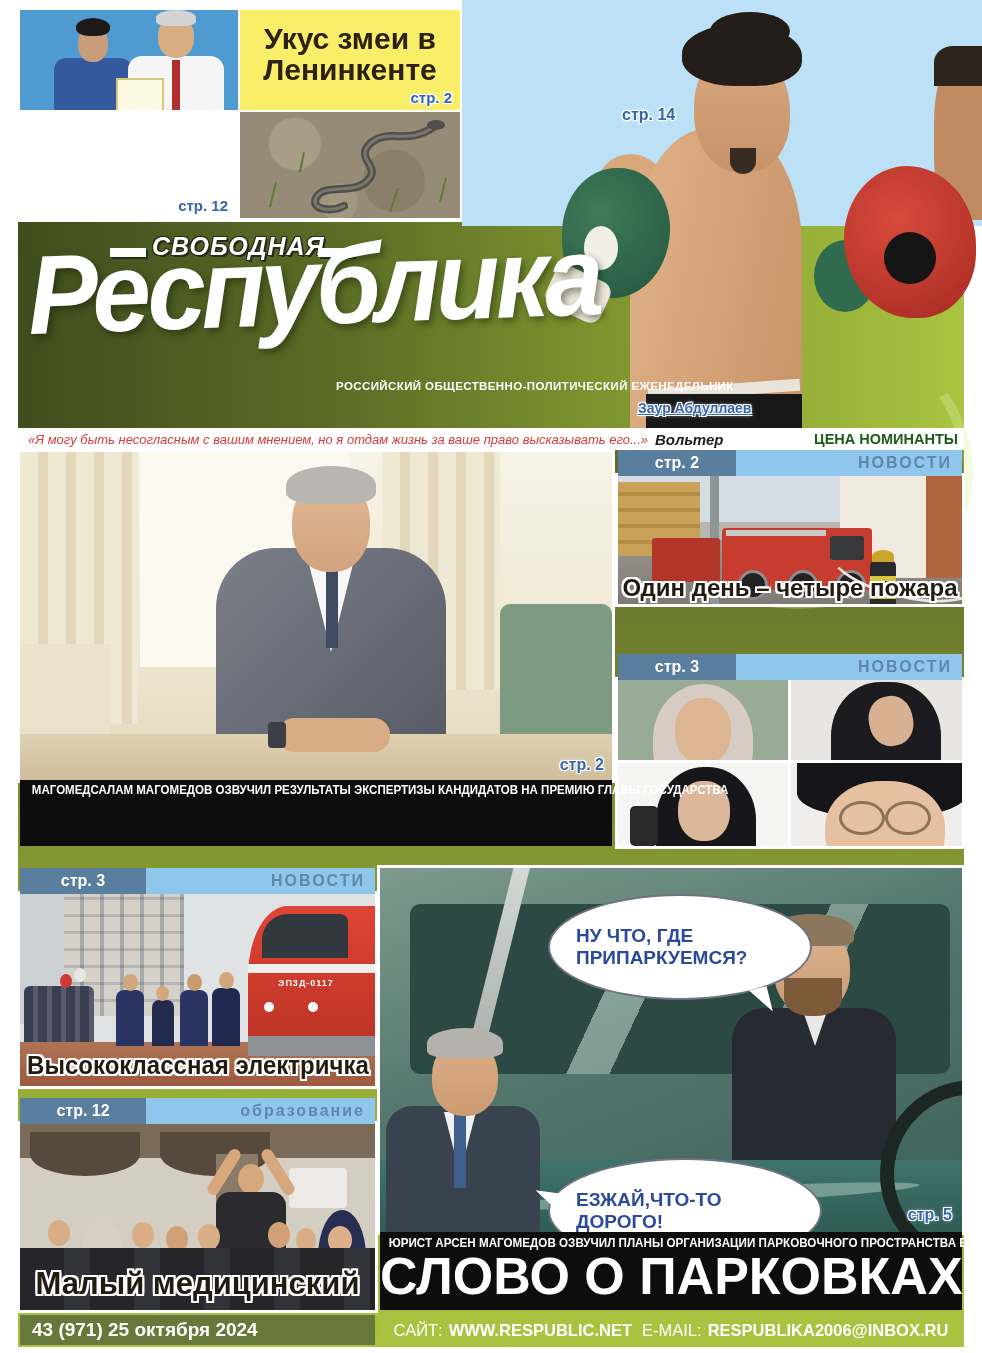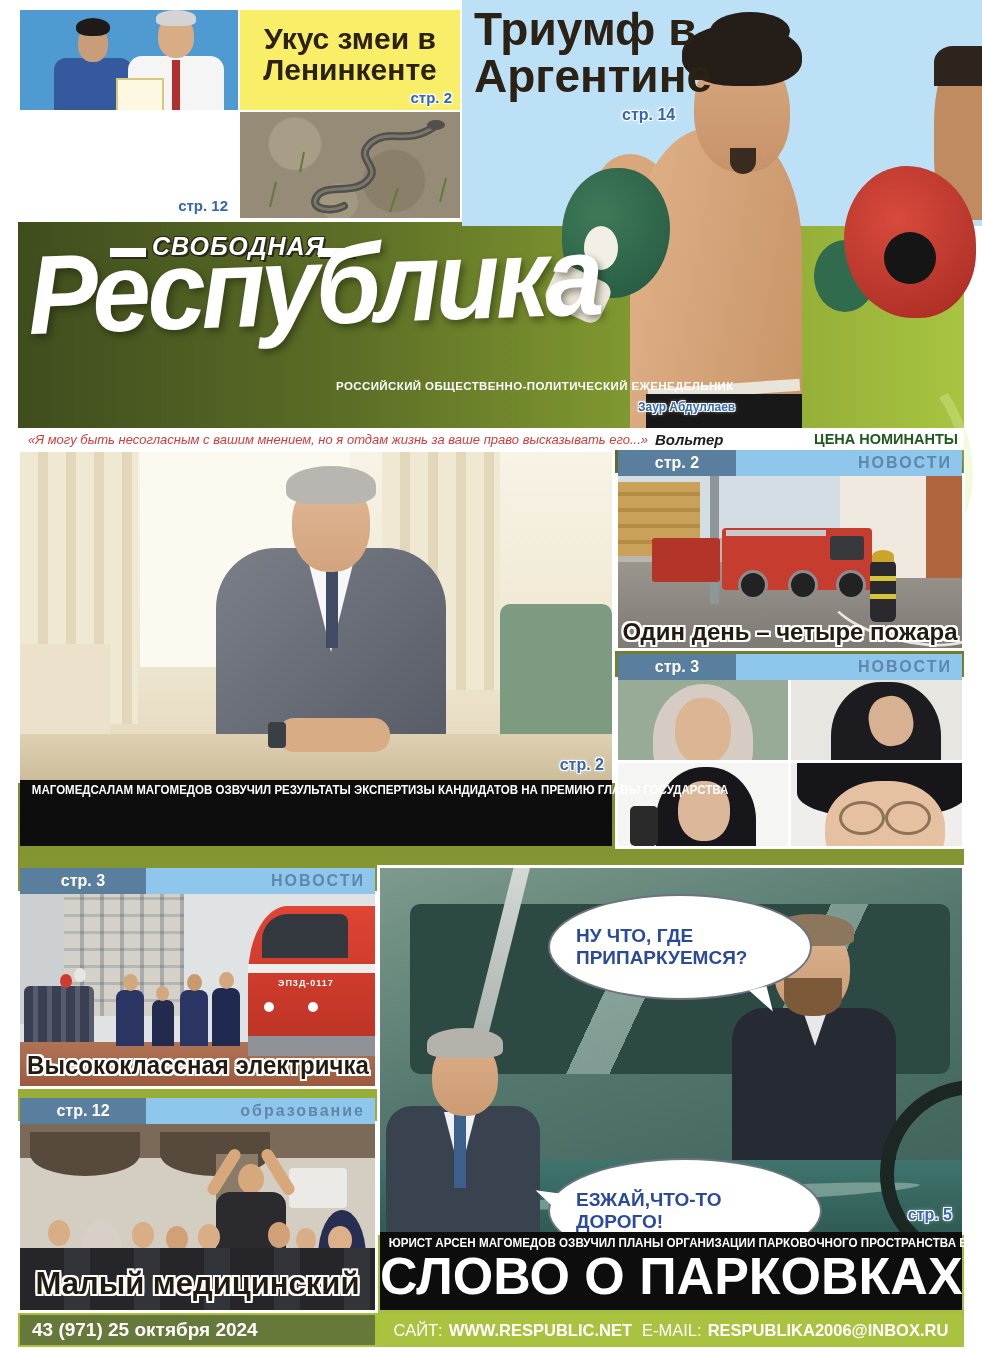--- a/index.html
+++ b/index.html
@@ -97,23 +97,22 @@
     <div class="s" style="left:472px;top:60px;width:48px;height:160px;background:#c08b60;border-radius:40% 0 0 40%;"></div>
     <div class="s" style="left:472px;top:46px;width:48px;height:40px;background:#2c241d;border-radius:40% 0 0 0;"></div>
     <div class="s" style="left:352px;top:240px;width:62px;height:72px;background:#2f6b4c;border-radius:50%;"></div>
     <div class="s" style="left:382px;top:166px;width:132px;height:152px;background:radial-gradient(circle at 40% 35%,#d84a3c,#a62a22);border-radius:50% 55% 45% 55%;">
       <div class="s" style="left:40px;top:66px;width:52px;height:52px;background:#151515;border-radius:50%;"></div>
     </div>
 
     <div class="s" style="left:186px;top:384px;width:152px;height:12px;background:#e8e4da;transform:rotate(-4deg);"></div>
     <div class="s" style="left:184px;top:394px;width:156px;height:34px;background:#181818;"></div>
 
-    <div class="teaser-head" style="position:absolute;left:12px;top:6px;width:300px;font-size:46px;text-align:left;">Триумф в Аргентине</div>
     <div class="pref" style="left:160px;top:106px;font-size:16px;">стр. 14</div>
-    <div class="pref" style="left:176px;top:400px;font-size:12px;">Заур Абдуллаев</div>
+    <div class="pref" style="left:176px;top:400px;font-size:14px;text-decoration:underline;">Заур Абдуллаев</div>
   </div>
 
   <div class="abs" style="left:18px;top:428px;width:946px;height:22px;background:#fff;display:flex;align-items:center;z-index:4;">
     <span style="font-style:italic;font-size:13px;color:#d43c3c;padding-left:10px;white-space:nowrap;">«Я могу быть несогласным с вашим мнением, но я отдам жизнь за ваше право высказывать его...»</span>
     <span style="font-style:italic;font-size:15px;color:#1d1d1d;padding-left:7px;font-weight:bold;white-space:nowrap;">Вольтер</span>
     <span style="flex:1;"></span>
     <span style="font-size:14.5px;font-weight:bold;color:#1c5b1c;padding-right:6px;white-space:nowrap;">ЦЕНА НОМИНАНТЫ</span>
   </div>
 
   <div class="abs" style="left:18px;top:450px;width:946px;height:897px;z-index:0;
@@ -137,21 +136,21 @@
     <div class="pref" style="right:8px;bottom:6px;font-size:16px;">стр. 2</div>
   </div>
   <div class="blackbar" style="left:20px;top:780px;width:592px;height:66px;">
     <div class="kicker" style="font-size:12px;margin-top:3px;transform:scaleX(.96);transform-origin:50% 50%;">МАГОМЕДСАЛАМ МАГОМЕДОВ ОЗВУЧИЛ РЕЗУЛЬТАТЫ ЭКСПЕРТИЗЫ КАНДИДАТОВ НА ПРЕМИЮ ГЛАВЫ ГОСУДАРСТВА</div>
   </div>
 
   <div class="hdr" style="left:618px;top:450px;width:344px;">
     <div class="pg" style="width:118px;">стр. 2</div>
     <div class="sec">НОВОСТИ</div>
   </div>
-  <div class="photo framed" style="left:618px;top:476px;width:344px;height:172px;z-index:2;background:linear-gradient(180deg,#d3dde3 0 36%,#b9b6ad 36% 50%,#9a958d 50%,#7e7a74 100%);">
+  <div class="photo framed" style="left:618px;top:476px;width:344px;height:128px;z-index:2;background:linear-gradient(180deg,#d3dde3 0 36%,#b9b6ad 36% 50%,#9a958d 50%,#7e7a74 100%);">
     <div class="s" style="left:0;top:6px;width:82px;height:74px;background:repeating-linear-gradient(0deg,#c9a158 0 12px,#b58c45 12px 16px);"></div>
     <div class="s" style="right:0;top:0;width:122px;height:102px;background:#efe9df;"></div>
     <div class="s" style="right:0;top:0;width:36px;height:102px;background:#b0653f;"></div>
     <div class="s" style="left:92px;top:0;width:9px;height:128px;background:#8f9699;"></div>
     <div class="s" style="left:104px;top:52px;width:150px;height:62px;background:#c63c2e;border-radius:4px;">
       <div class="s" style="left:4px;top:2px;width:100px;height:6px;background:#c9c9c9;"></div>
       <div class="s" style="right:8px;top:8px;width:34px;height:24px;background:#37393d;border-radius:3px;"></div>
       <div class="s" style="left:16px;bottom:-10px;width:24px;height:24px;background:#222;border-radius:50%;border:3px solid #8c8c8c;"></div>
       <div class="s" style="left:66px;bottom:-10px;width:24px;height:24px;background:#222;border-radius:50%;border:3px solid #8c8c8c;"></div>
       <div class="s" style="left:114px;bottom:-10px;width:24px;height:24px;background:#222;border-radius:50%;border:3px solid #8c8c8c;"></div>

